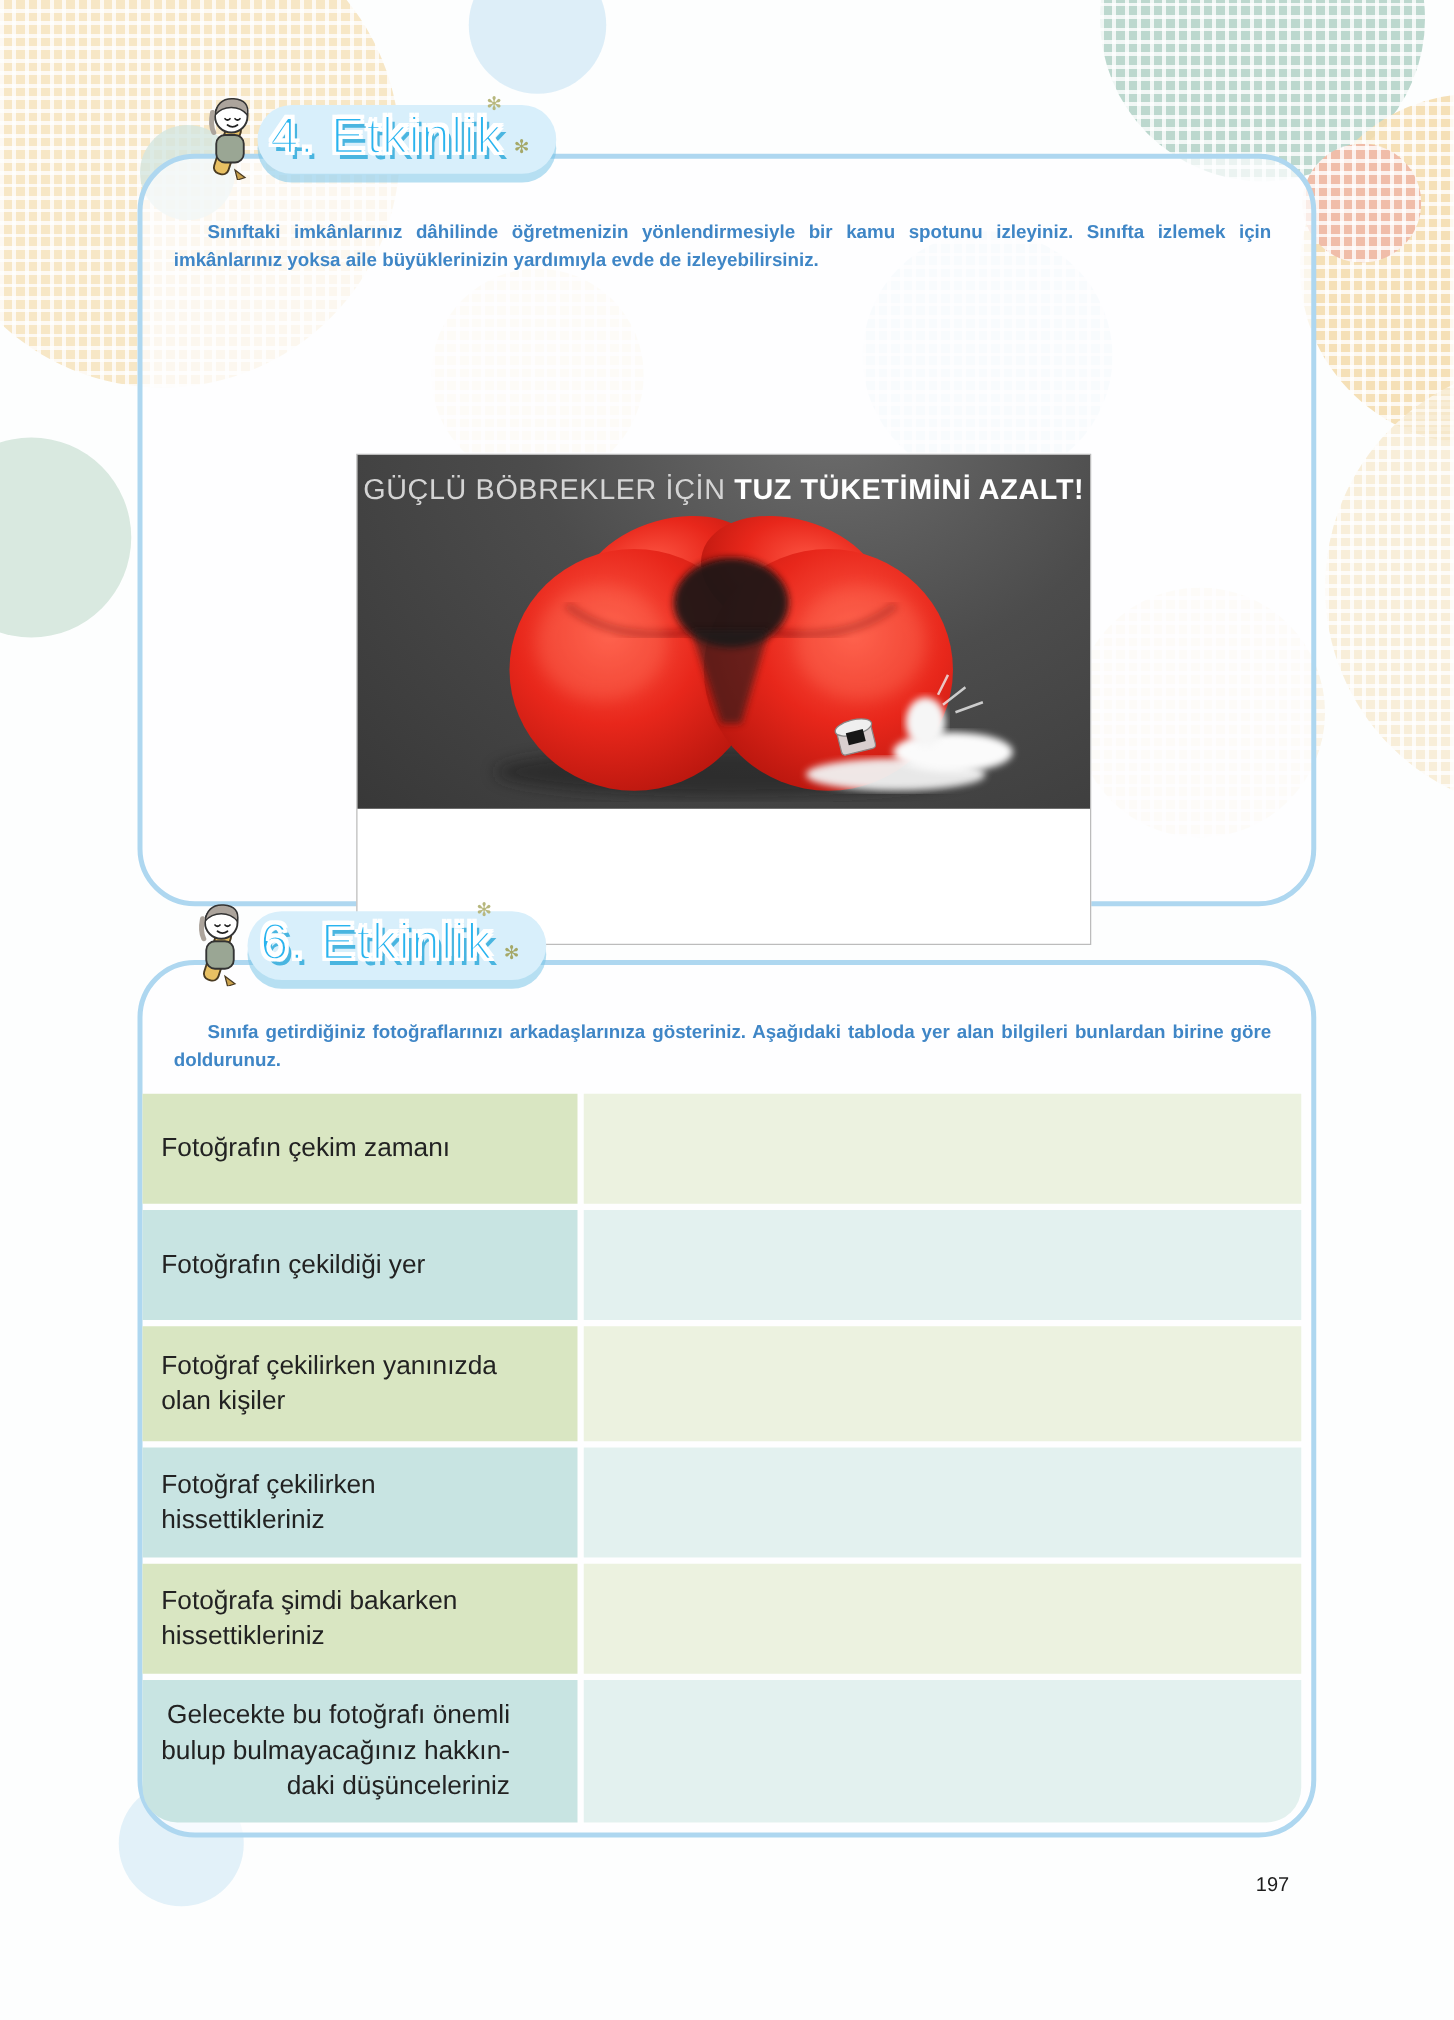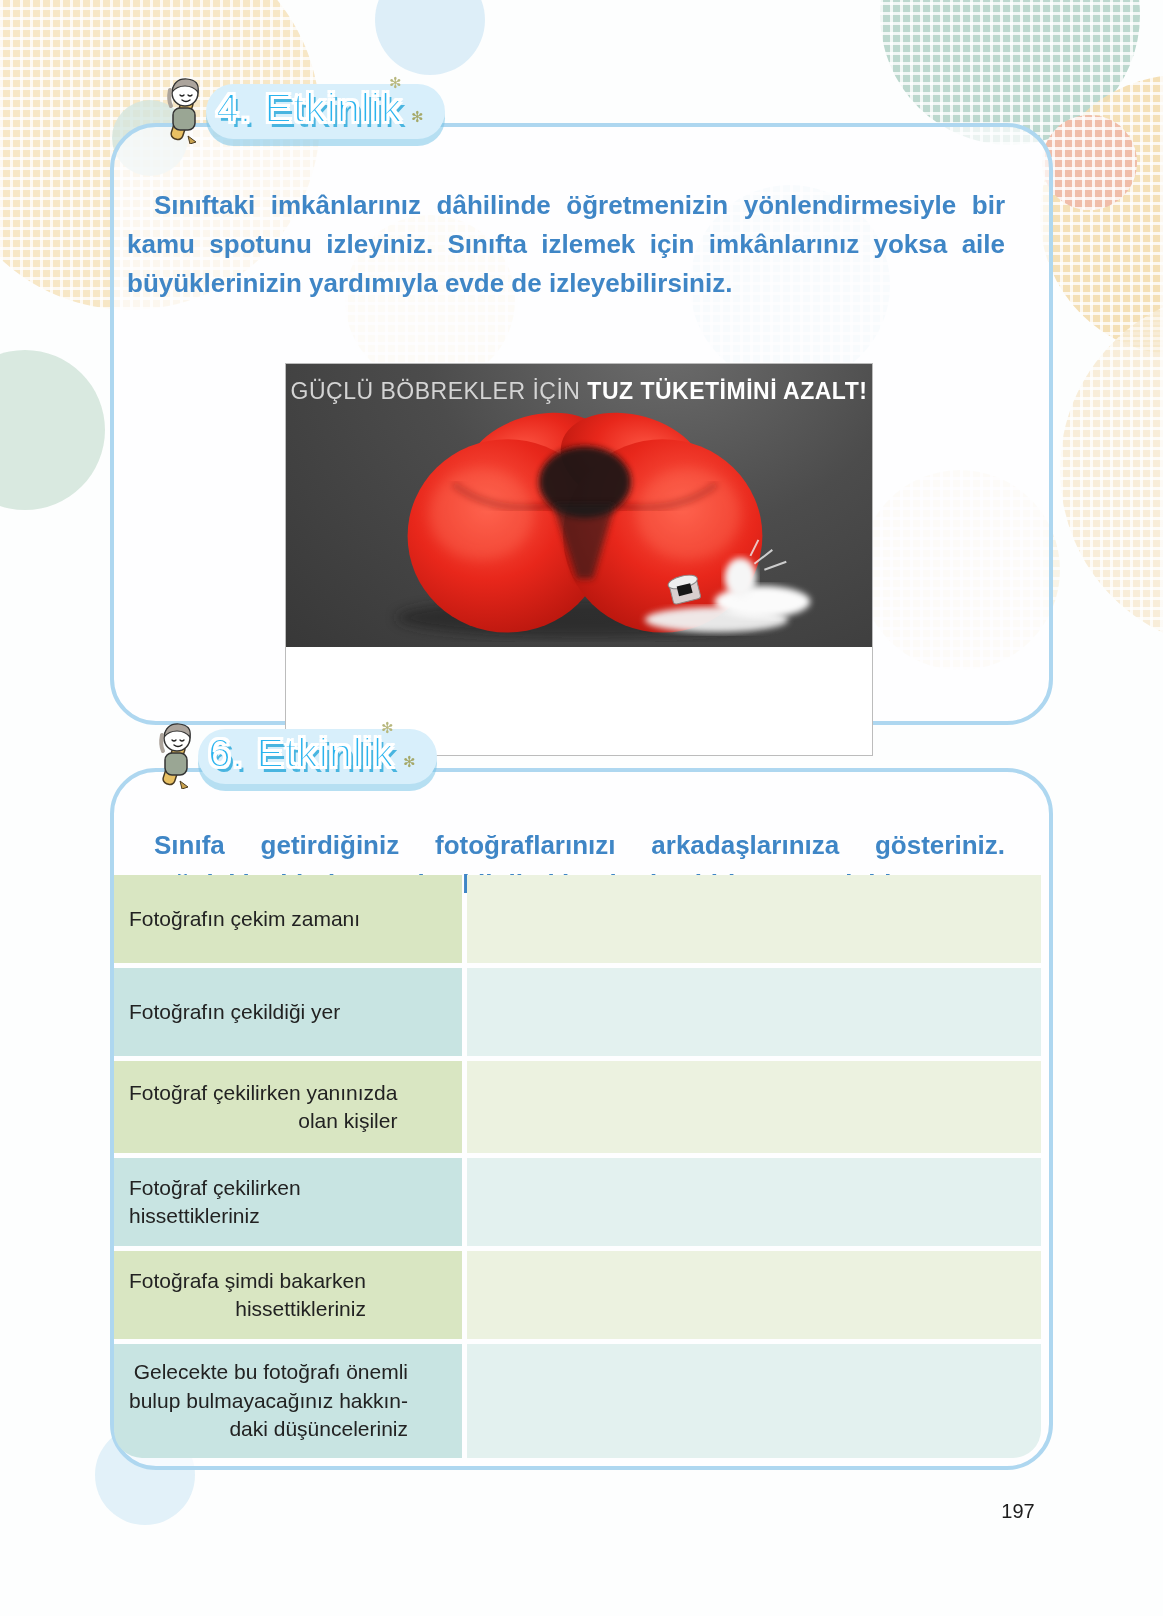--- a/index.html
+++ b/index.html
@@ -36,22 +36,22 @@
                  box-shadow:0 7px 0 rgba(122,196,232,.55);}
   .badge .bubble-text{font-size:41px;font-weight:normal;letter-spacing:1px;
       color:#29b4ef;-webkit-text-stroke:2px #ffffff;
       text-shadow:-2px -2px 0 #fff,2px -2px 0 #fff,-2px 2px 0 #fff,2px 2px 0 #fff,
                   4px 5px 0 #49b5e0;}
   .badge .char{margin-right:-6px;margin-top:-10px;}
   .sparkle{font-size:15px;color:#a5a868;margin-left:4px;margin-top:2px;}
   .sparkle.top{position:absolute;top:-12px;right:44px;color:#b7b77d;}
 
   
-  .para{position:absolute;color:#3f86c6;font-weight:bold;font-size:26px;
-        line-height:1.5;text-align:justify;text-indent:27px;z-index:2;}
+  .para{position:absolute;color:#3f86c6;font-weight:bold;font-size:15px;
+        line-height:1.5;text-align:justify;text-indent:27px;z-index:2;margin-left:12px;}
   #p1{left:127px;top:160px;width:878px;}
   #p2{left:127px;top:252px;width:878px;}
   #p5{left:127px;top:800px;width:878px;}
 
   
   #psa{position:absolute;left:285px;top:363px;width:588px;height:393px;z-index:2;
        border:1px solid #bcbcbc;box-sizing:border-box;background:#fff;}
   #psa-dark{position:absolute;left:0;top:0;width:100%;height:283px;
        background:radial-gradient(ellipse at 65% -10%, #6d6d6d, #4c4c4c 45%, #383838 100%);}
   #psa-headline{position:absolute;left:0;top:14px;width:100%;text-align:center;
@@ -62,29 +62,29 @@
        display:flex;align-items:center;justify-content:flex-end;padding-right:42px;box-sizing:border-box;}
 
   
   #table{position:absolute;left:114px;top:875px;width:927px;z-index:2;
          display:flex;flex-direction:column;gap:5px;}
   .trow{display:flex;gap:5px;}
   .cell{box-sizing:border-box;}
   .cell.label{width:348px;display:flex;align-items:center;padding-left:15px;
       font-size:21px;color:#222;line-height:1.35;white-space:pre-line;}
   .cell.value{flex:1;}
-  .g-lab{background:#d9e6c2;text-align:right;} .g-val{background:#ecf2e0;}
+  .g-lab{background:#d9e6c2;} .g-val{background:#ecf2e0;}
   .b-lab{background:#c8e4e2;} .b-val{background:#e3f1ef;}
   .r88{height:88px;} .r92{height:92px;} .r114{height:114px;text-align:right;}
   .trow:last-child .label{border-bottom-left-radius:28px;}
   .trow:last-child .value{border-bottom-right-radius:28px;}
 
   
   #pagenum{position:absolute;left:978px;top:1500px;width:80px;text-align:center;
-      font-size:20px;color:#1d1d1d;z-index:2;}
+      font-size:16px;color:#1d1d1d;z-index:2;}
 </style>
 </head>
 <body>
 
 <div id="canvas">
 
   <div class="circ dots c-peach-tl"></div>
   <div class="circ c-blue-top"></div>
   <div class="circ dots c-teal-top"></div>
   <div class="circ dots c-orange-r"></div>

